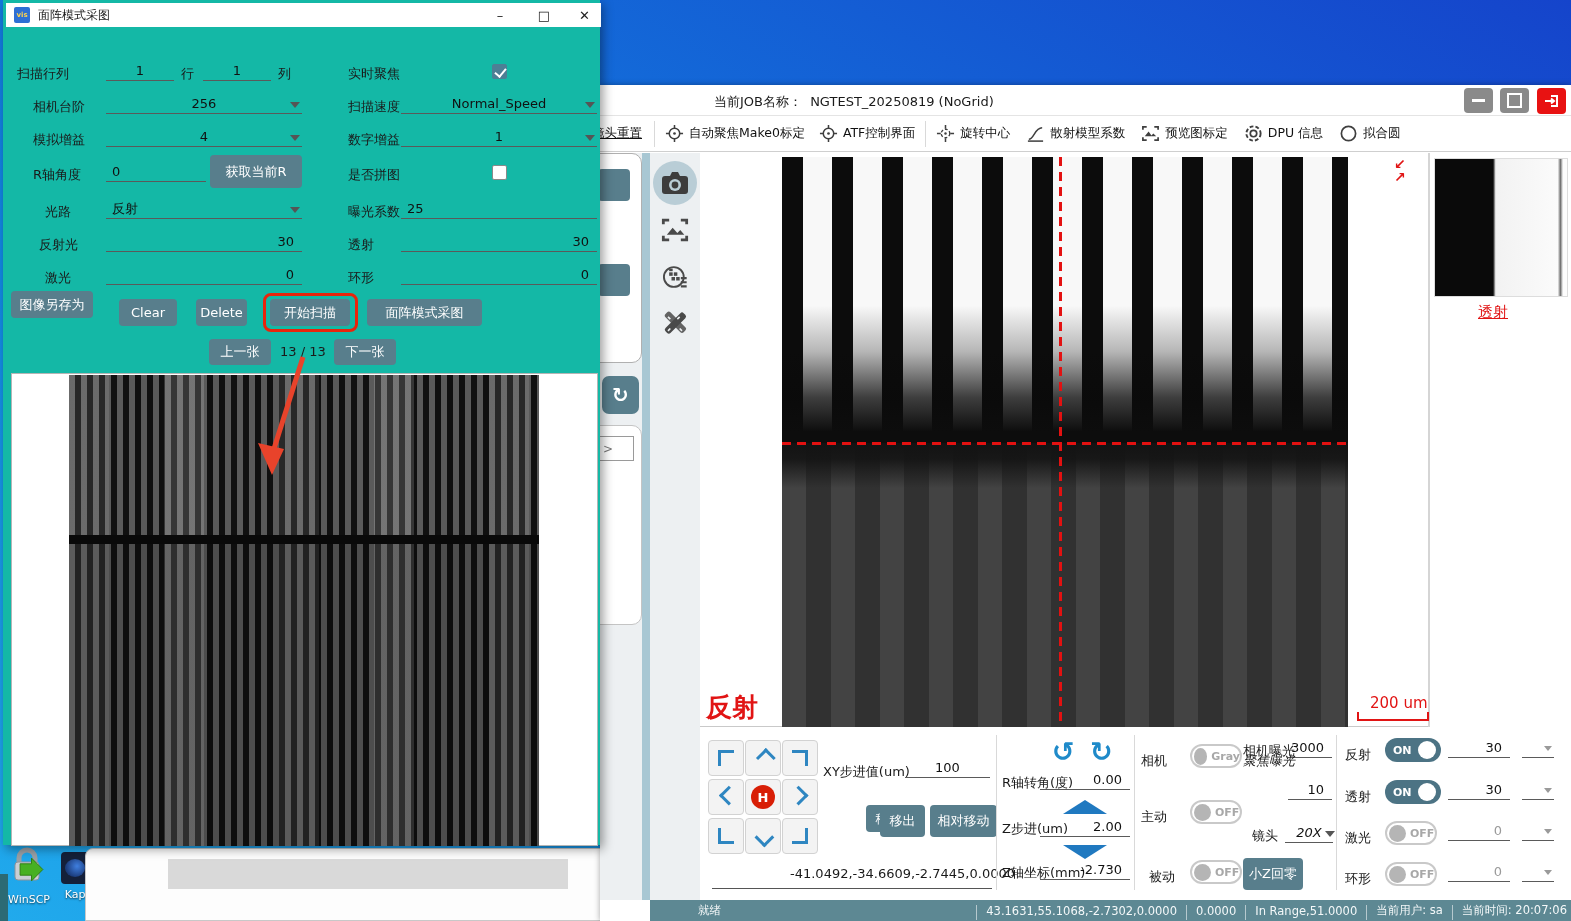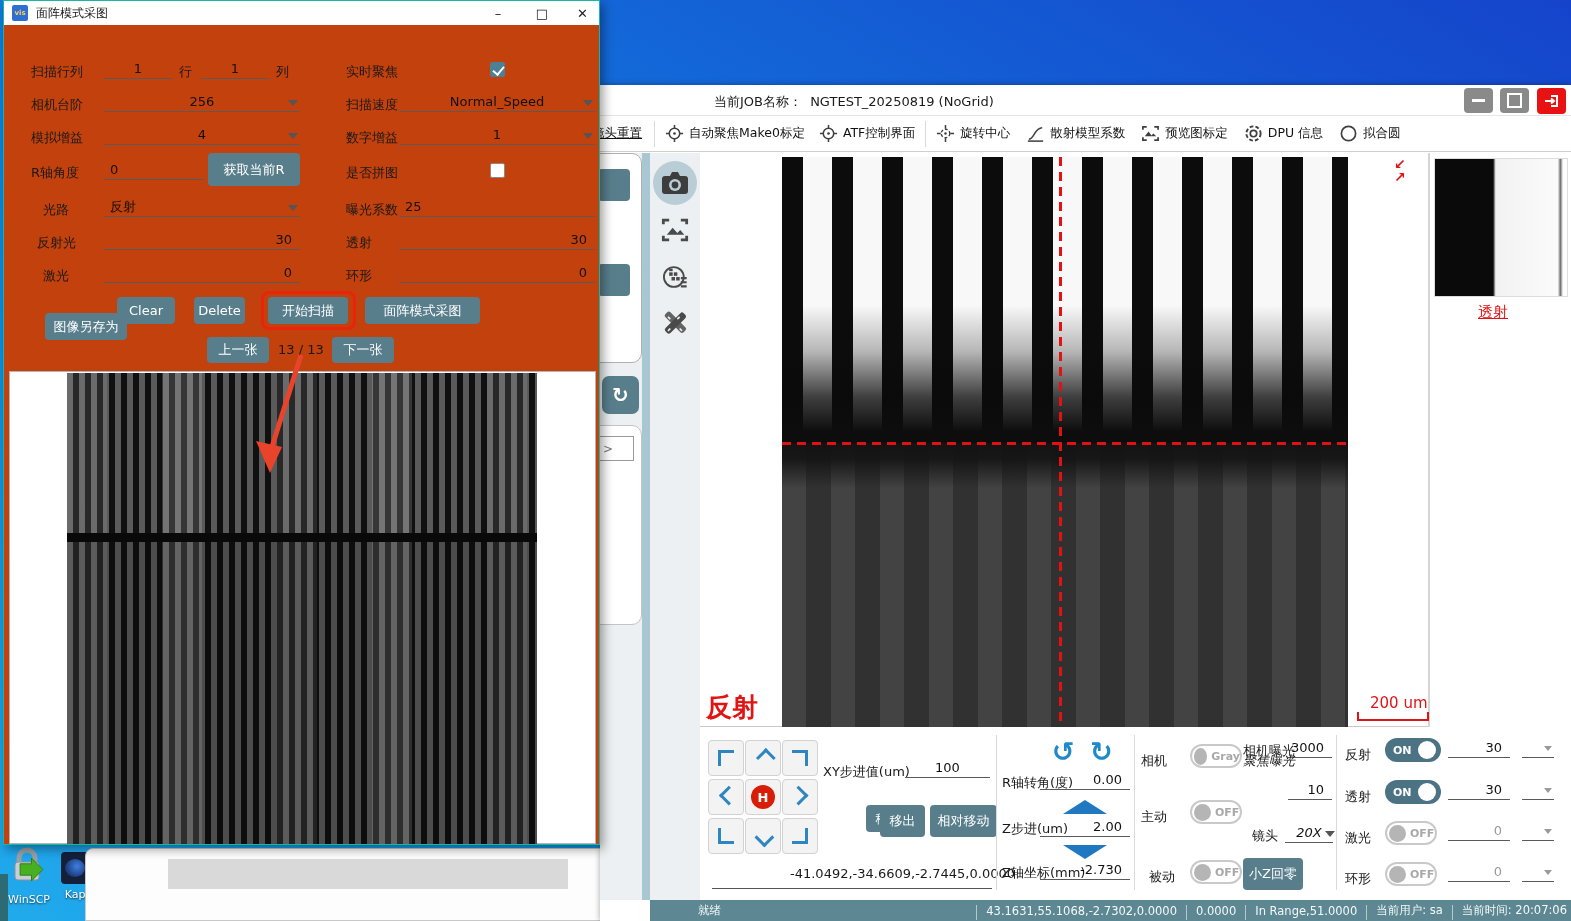--- a/index.html
+++ b/index.html
@@ -394,32 +394,32 @@
     <span class="statustxt">0.0000</span>
     <span class="seg-sep"></span>
     <span class="statustxt">In Range,51.0000</span>
     <span class="seg-sep"></span>
     <span class="statustxt">当前用户: sa</span>
     <span class="seg-sep"></span>
     <span class="statustxt">当前时间: 20:07:06</span>
   </div>
 </div>
 
-<div class="abs" style="left:3px;top:0;width:597px;height:845px;background:#c2410c;border:1px solid #14b8a6;z-index:10;box-shadow:3px 4px 10px rgba(0,0,0,.4);">
+<div class="abs" style="left:3px;top:0;width:597px;height:845px;background:#14b8a6;border:3px solid #14b8a6;z-index:10;box-shadow:3px 4px 10px rgba(0,0,0,.4);">
 
   <div class="abs" style="left:0;top:0;width:595px;height:24px;background:#fff;">
     <span class="abs" style="left:8px;top:4px;width:16px;height:16px;background:#2e6fd4;border-radius:2px;color:#ffd34d;font-size:7px;font-weight:bold;display:flex;align-items:center;justify-content:center;">vis</span>
     <span class="abs txt" style="left:32px;top:4px;font-size:12px;">面阵模式采图</span>
     <span class="abs winbtn" style="left:474px;top:0;width:40px;height:24px;">–</span>
     <span class="abs winbtn" style="left:518px;top:0;width:40px;height:24px;">□</span>
     <span class="abs winbtn" style="left:562px;top:0;width:33px;height:24px;">✕</span>
   </div>
 
 
-  <div class="abs txt" style="left:27px;top:62px;">扫描行列</div>
+  <div class="abs txt" style="left:11px;top:62px;">扫描行列</div>
   <div class="abs field" style="left:100px;top:58px;width:68px;">1</div>
   <div class="abs txt" style="left:175px;top:62px;">行</div>
   <div class="abs field" style="left:197px;top:58px;width:68px;">1</div>
   <div class="abs txt" style="left:272px;top:62px;">列</div>
   <div class="abs txt" style="left:342px;top:62px;">实时聚焦</div>
   <div class="abs chk on" style="left:486px;top:61px;"></div>
 
   <div class="abs txt" style="left:27px;top:95px;">相机台阶</div>
   <div class="abs field" style="left:100px;top:91px;width:196px;"><span>256</span><span class="caret"></span></div>
   <div class="abs txt" style="left:342px;top:95px;">扫描速度</div>
@@ -444,21 +444,21 @@
   <div class="abs txt" style="left:33px;top:233px;">反射光</div>
   <div class="abs field right" style="left:100px;top:229px;width:196px;">30</div>
   <div class="abs txt" style="left:342px;top:233px;">透射</div>
   <div class="abs field right" style="left:395px;top:229px;width:196px;">30</div>
 
   <div class="abs txt" style="left:39px;top:266px;">激光</div>
   <div class="abs field right" style="left:100px;top:262px;width:196px;">0</div>
   <div class="abs txt" style="left:342px;top:266px;">环形</div>
   <div class="abs field right" style="left:395px;top:262px;width:196px;">0</div>
 
-  <button class="abs tealbtn" style="left:5px;top:312px;width:82px;height:27px;margin-left:36px;">图像另存为</button>
+  <button class="abs tealbtn" style="left:5px;top:288px;width:82px;height:27px;">图像另存为</button>
   <button class="abs tealbtn" style="left:113px;top:296px;width:58px;height:27px;">Clear</button>
   <button class="abs tealbtn" style="left:190px;top:296px;width:51px;height:27px;">Delete</button>
   <div class="abs" style="left:257px;top:290px;width:95px;height:39px;border:3px solid #e8250c;border-radius:8px;"></div>
   <button class="abs tealbtn" style="left:264px;top:296px;width:80px;height:27px;">开始扫描</button>
   <button class="abs tealbtn" style="left:361px;top:296px;width:115px;height:27px;">面阵模式采图</button>
 
   <button class="abs tealbtn" style="left:203px;top:336px;width:62px;height:26px;">上一张</button>
   <div class="abs txt" style="left:274px;top:341px;">13 / 13</div>
   <button class="abs tealbtn" style="left:328px;top:336px;width:62px;height:26px;">下一张</button>
 

